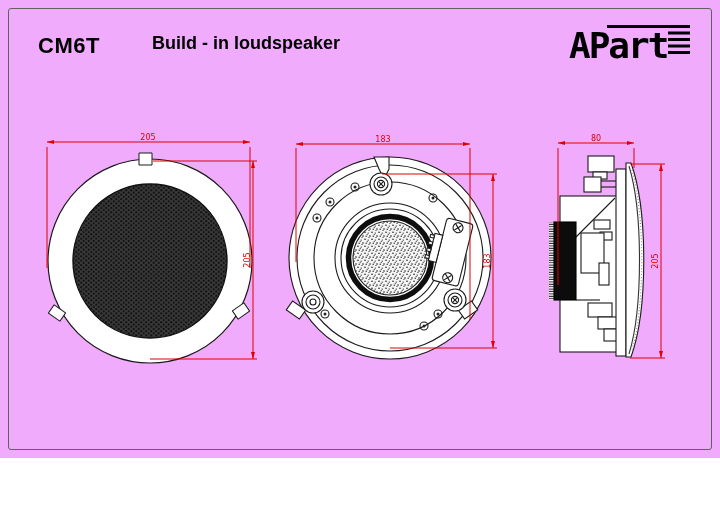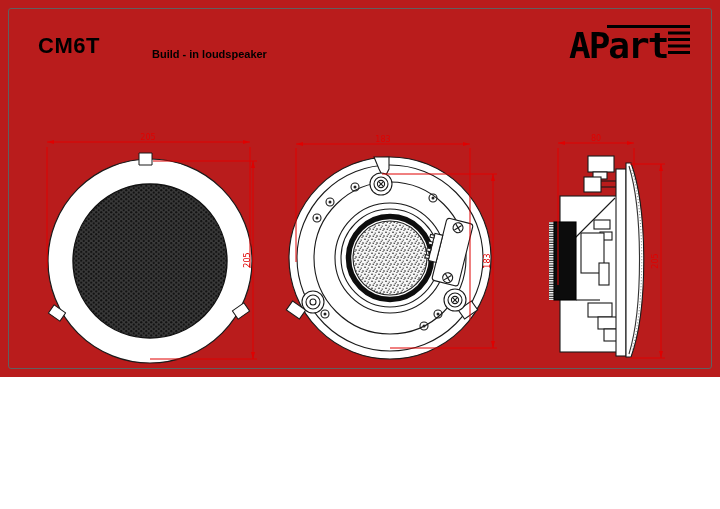--- a/index.html
+++ b/index.html
@@ -1,37 +1,37 @@
 <!DOCTYPE html>
 <html><head>
 <meta charset="utf-8">
 <style>
   html,body{margin:0;padding:0;background:#fff;}
   .page{
     position:relative;
-    width:720px;height:377px;
-    background:#b91c1c;
+    width:720px;height:458px;
+    background:#f0abfc;
     font-family:"Liberation Sans", sans-serif;
     overflow:hidden;
   }
   .sheet-border{
     position:absolute;
     left:8px;top:8px;right:8px;bottom:8px;
     border:1px solid #606060;
     border-radius:3px;
     pointer-events:none;
   }
   .model-title{
     position:absolute;left:38px;top:35px;
     font-size:22px;font-weight:bold;color:#000;
     letter-spacing:0.5px;line-height:1;
   }
   .subtitle{
-    position:absolute;left:152px;top:49px;
-    font-size:11px;font-weight:600;color:#000;line-height:1;
+    position:absolute;left:152px;top:34px;
+    font-size:18px;font-weight:600;color:#000;line-height:1;
   }
   .drawing-svg{position:absolute;left:0;top:0;}
   .logo-text{
     font-family:"DejaVu Sans Mono", monospace;
     font-weight:bold;
   }
   .dim-label{
     font-family:"DejaVu Sans", sans-serif;
     font-size:8px;
     fill:#e00000;

